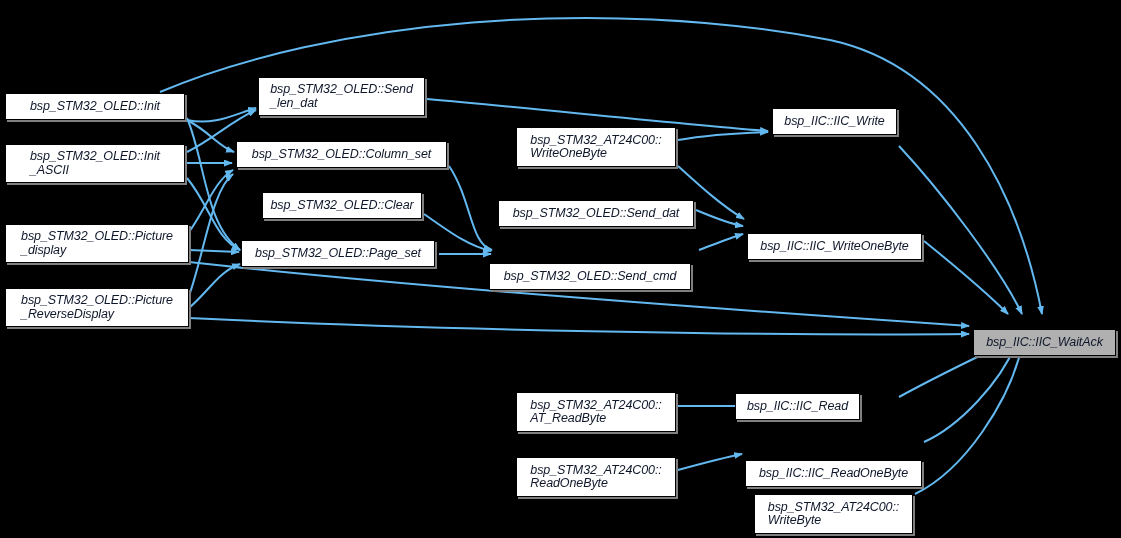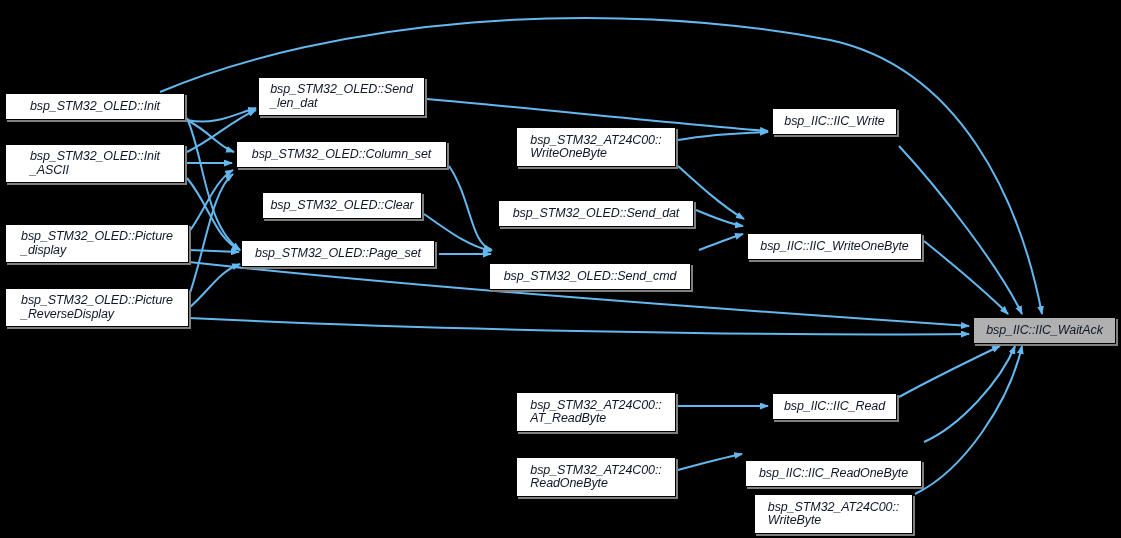--- a/index.html
+++ b/index.html
@@ -34,20 +34,21 @@
     display: flex;
     align-items: center;
     justify-content: center;
     white-space: pre-line;
     letter-spacing: -0.1px;
     z-index: 5;
     font-style: italic;
   }
   .node.highlight {
     background: #b0b0b0;
+    margin-top: 12px;
   }
 </style>
 </head>
 <body>
 
 <div id="canvas">
   <svg class="edges" viewBox="0 0 1121 538" xmlns="http://www.w3.org/2000/svg">
     <defs>
       <marker id="arrow" markerWidth="9" markerHeight="7" refX="8" refY="3.5" orient="auto" markerUnits="userSpaceOnUse">
         <path d="M0,0 L9,3.5 L0,7 z" fill="#63b8ef"></path>
@@ -100,19 +101,19 @@
       <div class="node" style="left: 516px; top: 127px; width: 160px; height: 40px;">bsp_STM32_AT24C00::
 WriteOneByte</div>
       <div class="node" style="left: 498px; top: 200px; width: 196px; height: 27px;">bsp_STM32_OLED::Send_dat</div>
       <div class="node" style="left: 489px; top: 241px; width: 202px; height: 27px; margin-top: 22px;">bsp_STM32_OLED::Send_cmd</div>
       <div class="node" style="left: 516px; top: 392px; width: 160px; height: 40px;">bsp_STM32_AT24C00::
 AT_ReadByte</div>
       <div class="node" style="left: 516px; top: 457px; width: 160px; height: 40px;">bsp_STM32_AT24C00::
 ReadOneByte</div>
       <div class="node" style="left: 772px; top: 108px; width: 125px; height: 27px;">bsp_IIC::IIC_Write</div>
       <div class="node" style="left: 747px; top: 233px; width: 175px; height: 27px;">bsp_IIC::IIC_WriteOneByte</div>
-      <div class="node" style="left: 772px; top: 393px; width: 125px; height: 27px;">bsp_IIC::IIC_Read</div>
+      <div class="node" style="left: 735px; top: 393px; width: 125px; height: 27px;">bsp_IIC::IIC_Read</div>
       <div class="node" style="left: 745px; top: 460px; width: 177px; height: 27px;">bsp_IIC::IIC_ReadOneByte</div>
       <div class="node" style="left: 754px; top: 494px; width: 159px; height: 40px;">bsp_STM32_AT24C00::
 WriteByte</div>
       <div class="node highlight" style="left: 973px; top: 317px; width: 143px; height: 27px;">bsp_IIC::IIC_WaitAck</div>
     </div>
 </div>
 
 </body></html>

